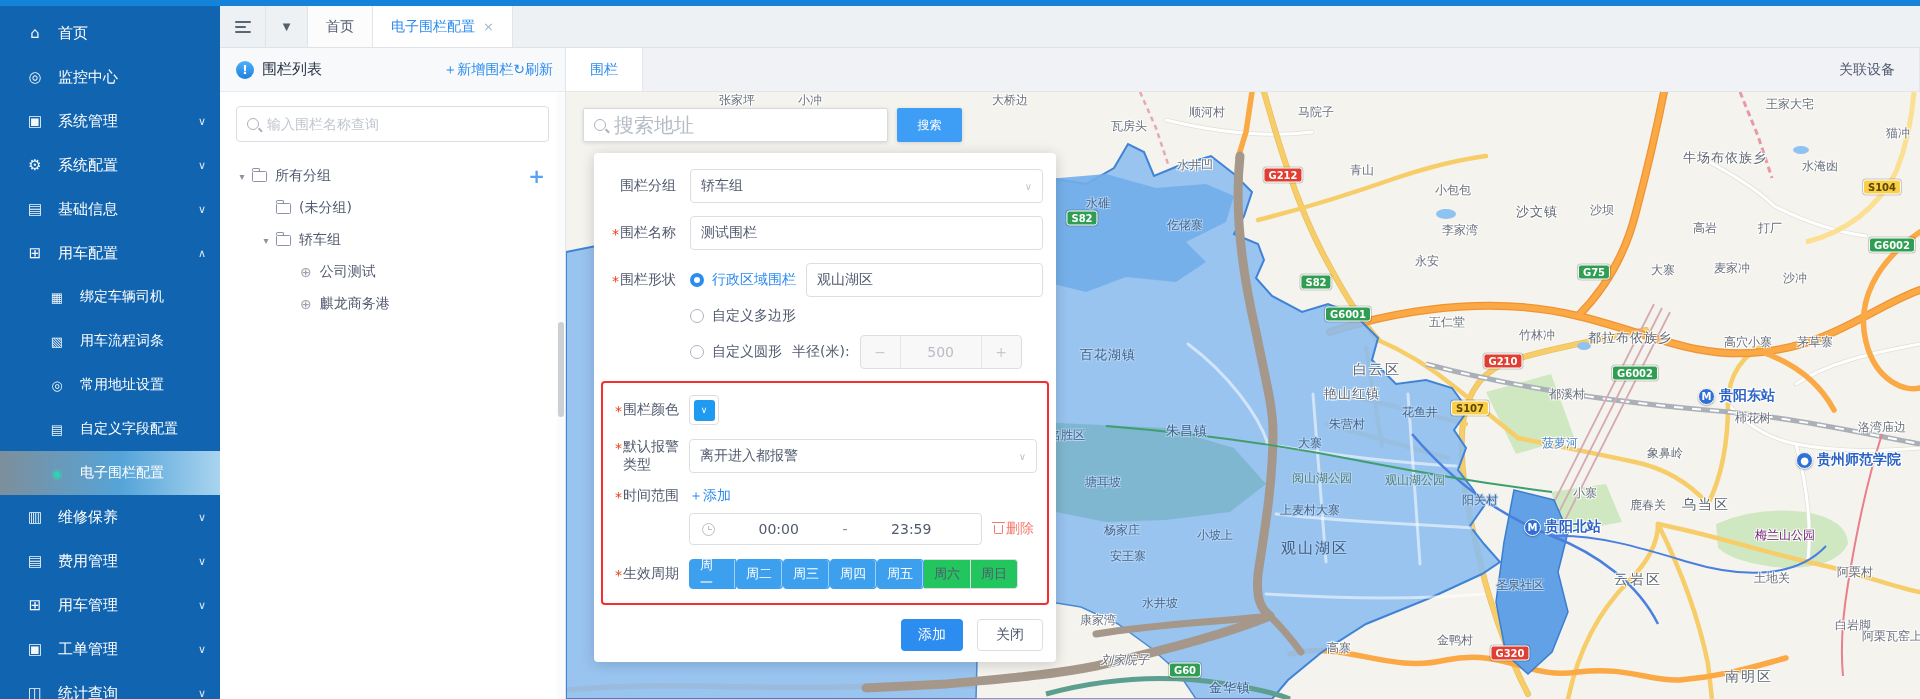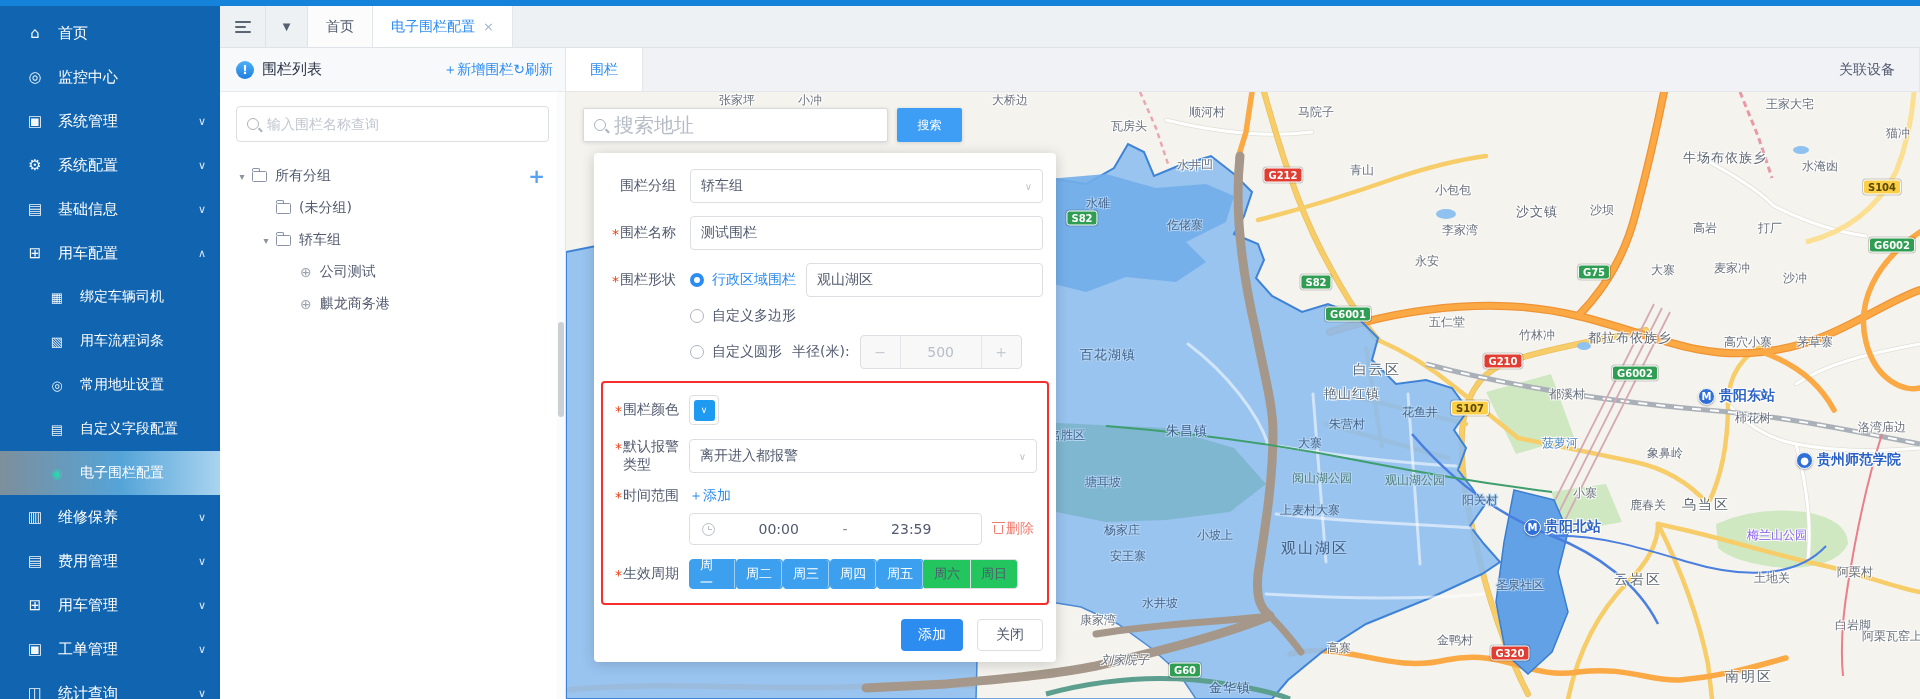--- a/index.html
+++ b/index.html
@@ -65,21 +65,21 @@
   .map { position:absolute; top:44px; left:0; width:1354px; height:607px; background:#f5f3ee; overflow:hidden; }
   .map svg { position:absolute; left:0; top:0; }
 
   .ml { position:absolute; transform:translate(-50%,-50%); white-space:nowrap; font-size:12px; color:#68707c;
         text-shadow:-1px -1px 0 #fff,1px -1px 0 #fff,-1px 1px 0 #fff,1px 1px 0 #fff; z-index:3; pointer-events:none; }
   .ml.vb { color:#44658f; text-shadow:-1px -1px 0 #b9d7f3,1px -1px 0 #b9d7f3,-1px 1px 0 #b9d7f3,1px 1px 0 #b9d7f3; }
   .ml.town { font-size:13px; letter-spacing:1px; color:#5f6875; }
   .ml.townb { font-size:13px; letter-spacing:1px; color:#3f618c; text-shadow:-1px -1px 0 #b9d7f3,1px -1px 0 #b9d7f3,-1px 1px 0 #b9d7f3,1px 1px 0 #b9d7f3; }
   .ml.district { font-size:14px; letter-spacing:2px; color:#5d6772; }
   .ml.districtb { font-size:15px; letter-spacing:2px; color:#3e5c85; text-shadow:-1px -1px 0 #a9cdf0,1px -1px 0 #a9cdf0,-1px 1px 0 #a9cdf0,1px 1px 0 #a9cdf0; }
-  .ml.park { color:#8b5cf6; }
+  .ml.park { color:#701a75;margin-left:8px; }
   .ml.parkb { color:#4f7f78; text-shadow:-1px -1px 0 #b9d7f3,1px -1px 0 #b9d7f3,-1px 1px 0 #b9d7f3,1px 1px 0 #b9d7f3; }
   .ml.water { color:#4a86c6; }
   .mb { position:absolute; transform:translate(-50%,-50%); font-size:10px; font-weight:bold; padding:1px 4px; border-radius:3px; border:1px solid #fff; box-shadow:0 0 0 1px rgba(0,0,0,.18); z-index:4; pointer-events:none; }
   .mb.red { background:#e03e32; color:#fff; }
   .mb.green { background:#2f9e53; color:#fff; }
   .mb.yellow { background:#fbcf47; color:#5a4800; }
   .poi { position:absolute; transform:translate(0,-50%); display:flex; align-items:center; gap:4px; z-index:5; pointer-events:none; }
   .poi .pic { width:17px; height:17px; border-radius:50%; background:#2f6fd8; border:1.5px solid #fff; color:#fff; font-size:10px; font-weight:bold; display:flex; align-items:center; justify-content:center; box-shadow:0 1px 2px rgba(0,0,0,.3); }
   .poi .ptx { color:#2b62c6; font-weight:bold; font-size:14px; text-shadow:-1px -1px 0 #fff,1px -1px 0 #fff,-1px 1px 0 #fff,1px 1px 0 #fff; }
 

